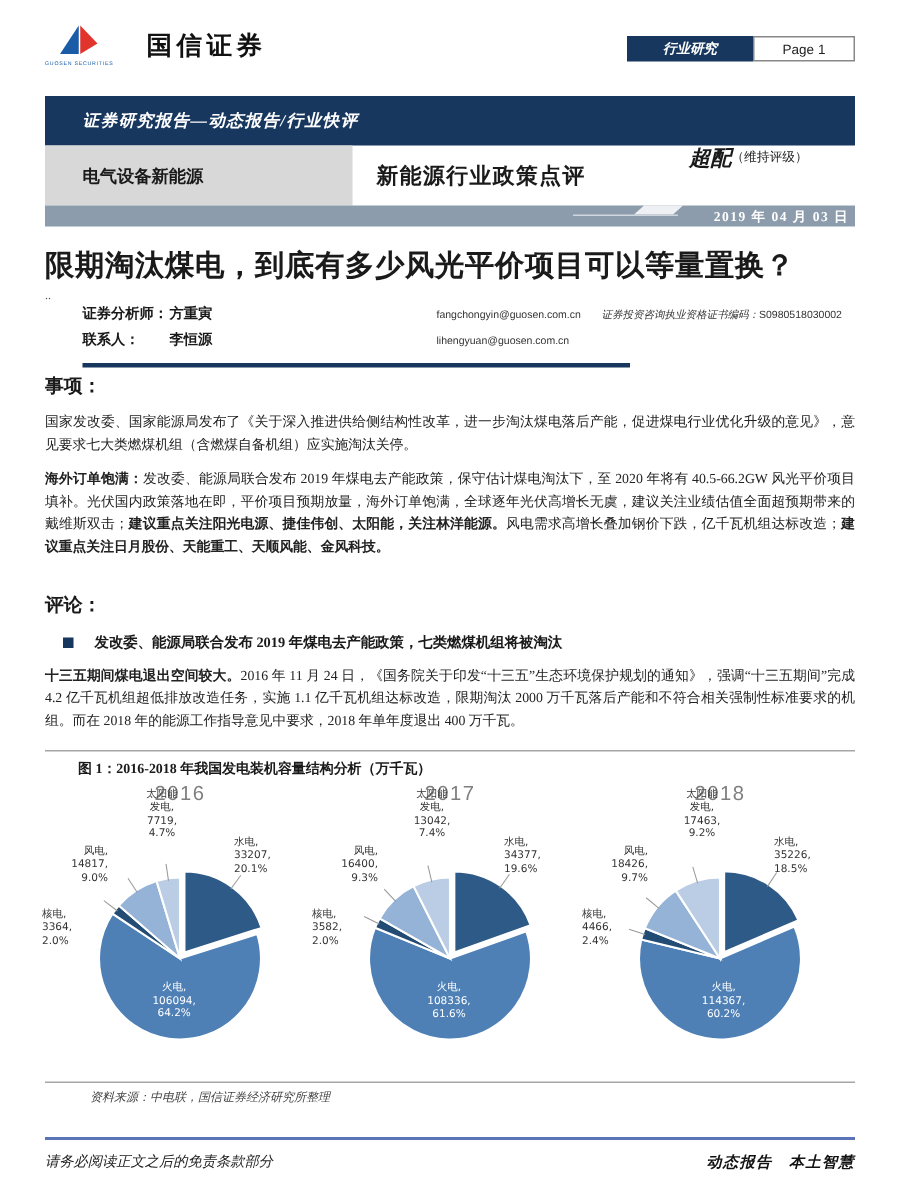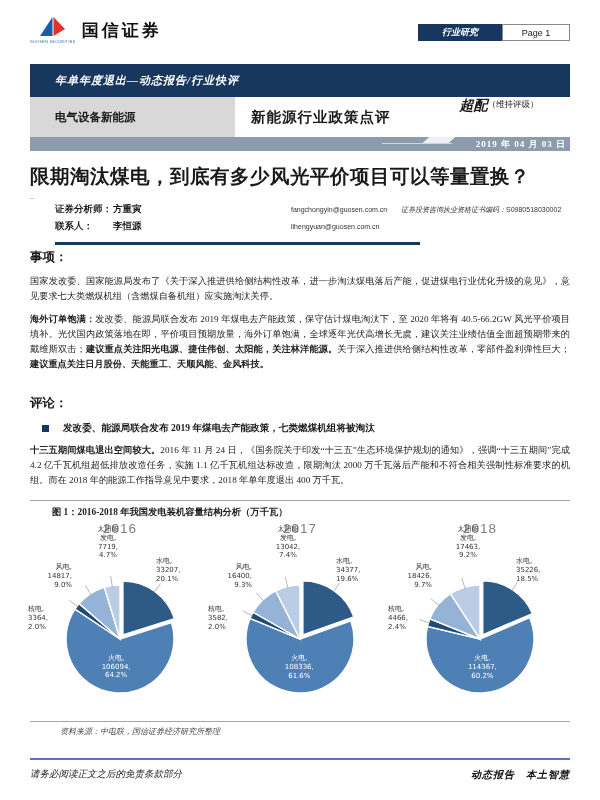--- a/index.html
+++ b/index.html
@@ -3,21 +3,21 @@
 <meta charset="utf-8">
 <style>
   * { margin:0; padding:0; box-sizing:border-box; }
   html,body { background:#e8e8e8; }
   .page { width:600px; height:800px; position:relative; background:#fff; overflow:hidden;
           font-family:"Liberation Serif", serif; color:#1a1a1a; margin:0 auto; }
   .content { margin:0 30px; }
 
   
   .hdr { display:flex; justify-content:space-between; align-items:flex-start; padding-top:16px; }
-  .logo-wrap { display:flex; align-items:center; gap:6px; }
+  .logo-wrap { display:flex; align-items:center; gap:22px; }
   .logo-mark { display:flex; flex-direction:column; align-items:center; }
   .logo-sub { font-family:"Liberation Sans",sans-serif; font-size:3.5px; color:#1A5DA6; letter-spacing:.5px; }
   .brand { font-family:"Liberation Sans",sans-serif; font-weight:bold; font-size:17px; letter-spacing:3px; color:#111; }
   .hdr-badges { display:flex; margin-top:8px; }
   .badge-navy { background:#17375E; color:#fff; font-style:italic; font-weight:bold; font-size:9px;
                 width:84px; height:17px; display:flex; align-items:center; justify-content:center; }
   .badge-page { background:#fff; border:1px solid #888; font-family:"Liberation Sans",sans-serif;
                 font-size:9px; color:#222; width:68px; height:17px; display:flex; align-items:center; justify-content:center; }
 
   
@@ -94,21 +94,21 @@
         </div>
         <span class="brand">国信证券</span>
       </div>
       <div class="hdr-badges">
         <div class="badge-navy">行业研究</div>
         <div class="badge-page">Page 1</div>
       </div>
     </div>
 
     <div class="banner">
-      <span>年单年度退出—动态报告/行业快评</span>
+      <span>证券研究报告—动态报告/行业快评</span>
     </div>
 
     <div class="sector-row">
       <div class="sector-cell">
         <span>电气设备新能源</span>
       </div>
       <div class="report-type">
         <span>新能源行业政策点评</span>
       </div>
       <div class="rating-cell">
@@ -136,21 +136,21 @@
       <span class="an-label">联系人：</span>
       <span class="an-name">李恒源</span>
       <span class="an-email">lihengyuan@guosen.com.cn</span>
       <span class="an-cert"></span>
     </div>
 
     <div class="thick-rule"></div>
 
     <div class="sec-head">事项：</div>
     <div class="body-p">国家发改委、国家能源局发布了《关于深入推进供给侧结构性改革，进一步淘汰煤电落后产能，促进煤电行业优化升级的意见》，意见要求七大类燃煤机组（含燃煤自备机组）应实施淘汰关停。</div>
-    <div class="body-p"><b>海外订单饱满：</b><span>发改委、能源局联合发布 2019 年煤电去产能政策，保守估计煤电淘汰下，至 2020 年将有 40.5-66.2GW 风光平价项目填补。光伏国内政策落地在即，平价项目预期放量，海外订单饱满，全球逐年光伏高增长无虞，建议关注业绩估值全面超预期带来的戴维斯双击；</span><b>建议重点关注阳光电源、捷佳伟创、太阳能，关注林洋能源。</b><span>关于深入推进供给侧结构性改革，零部件盈利弹性巨大；</span><b>建议重点关注日月股份、天能重工、天顺风能、金风科技。</b></div>
+    <div class="body-p"><b>海外订单饱满：</b><span>发改委、能源局联合发布 2019 年煤电去产能政策，保守估计煤电淘汰下，至 2020 年将有 40.5-66.2GW 风光平价项目填补。光伏国内政策落地在即，平价项目预期放量，海外订单饱满，全球逐年光伏高增长无虞，建议关注业绩估值全面超预期带来的戴维斯双击；</span><b>建议重点关注阳光电源、捷佳伟创、太阳能，关注林洋能源。</b><span>风电需求高增长叠加钢价下跌，亿千瓦机组达标改造；</span><b>建议重点关注日月股份、天能重工、天顺风能、金风科技。</b></div>
 
     <div class="cmt-head">评论：</div>
     <div class="bullet-row">
       <span class="bullet-square"></span>
       <span class="bullet-txt">发改委、能源局联合发布 2019 年煤电去产能政策，七类燃煤机组将被淘汰</span>
     </div>
     <div class="body-p"><b>十三五期间煤电退出空间较大。</b><span>2016 年 11 月 24 日，《国务院关于印发“十三五”生态环境保护规划的通知》，强调“十三五期间”完成 4.2 亿千瓦机组超低排放改造任务，实施 1.1 亿千瓦机组达标改造，限期淘汰 2000 万千瓦落后产能和不符合相关强制性标准要求的机组。而在 2018 年的能源工作指导意见中要求，2018 年单年度退出 400 万千瓦。</span></div>
 
     <div class="fig-block">
       <div class="hairline"></div>

